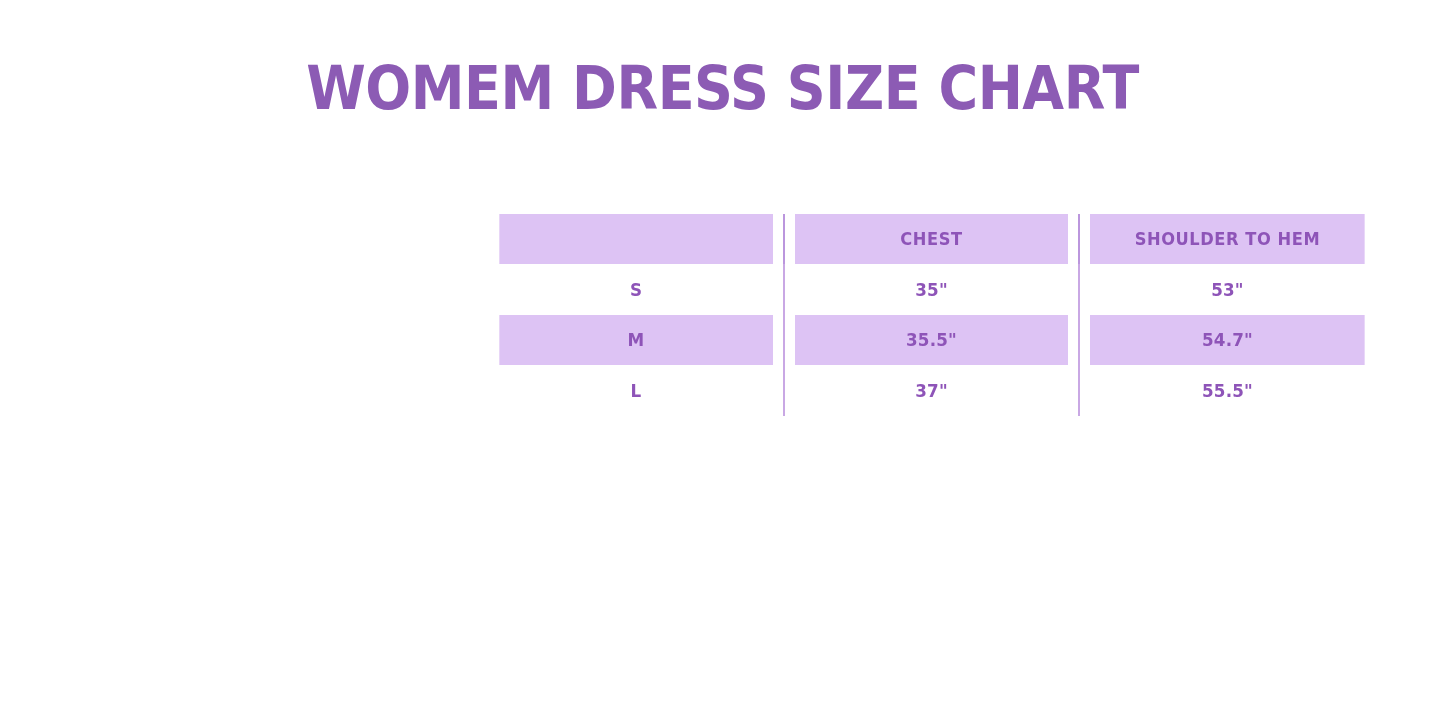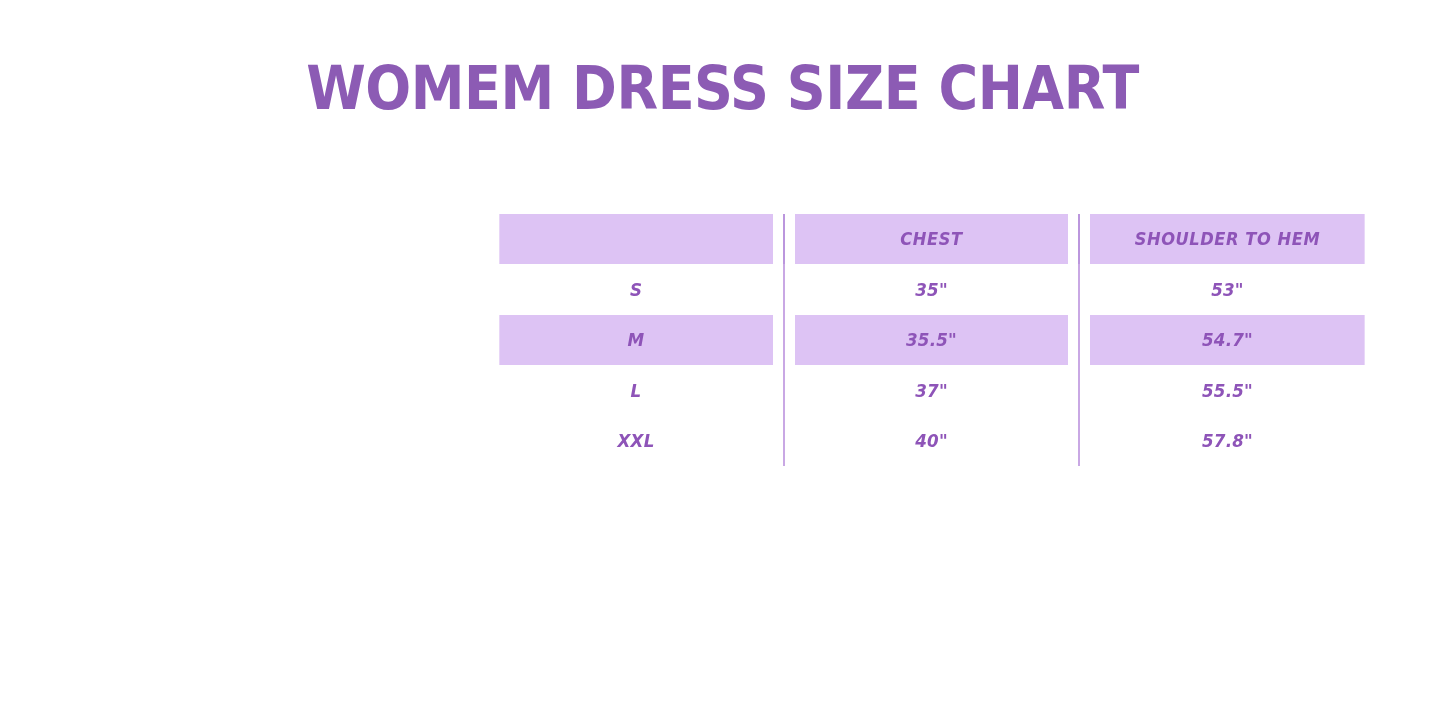--- a/index.html
+++ b/index.html
@@ -43,21 +43,20 @@
   }
 
   
   #size-table {
     position: absolute;
     left: 489px;
     top: 214px;
     width: 882px;
     border-collapse: collapse;
     table-layout: fixed;
-    font-style: italic;
   }
 
   #size-table tr {
     height: 50px;
   }
   #size-table tbody tr {
     height: 50.5px;
   }
 
   #size-table td,
@@ -136,23 +135,18 @@
         <td class="col-hem">54.7"</td>
       </tr>
 
       <tr class="band-plain">
         <td class="col-size">L</td>
         <td class="col-chest">37"</td>
         <td class="col-hem">55.5"</td>
       </tr>
 
 
-      <tr class="band-plain">
-        <td class="col-size">XXL</td>
-        <td class="col-chest">40"</td>
-        <td class="col-hem">57.8"</td>
-      </tr>
 
 
     </tbody>
   </table>
 
 </div>
 
 </body></html>

